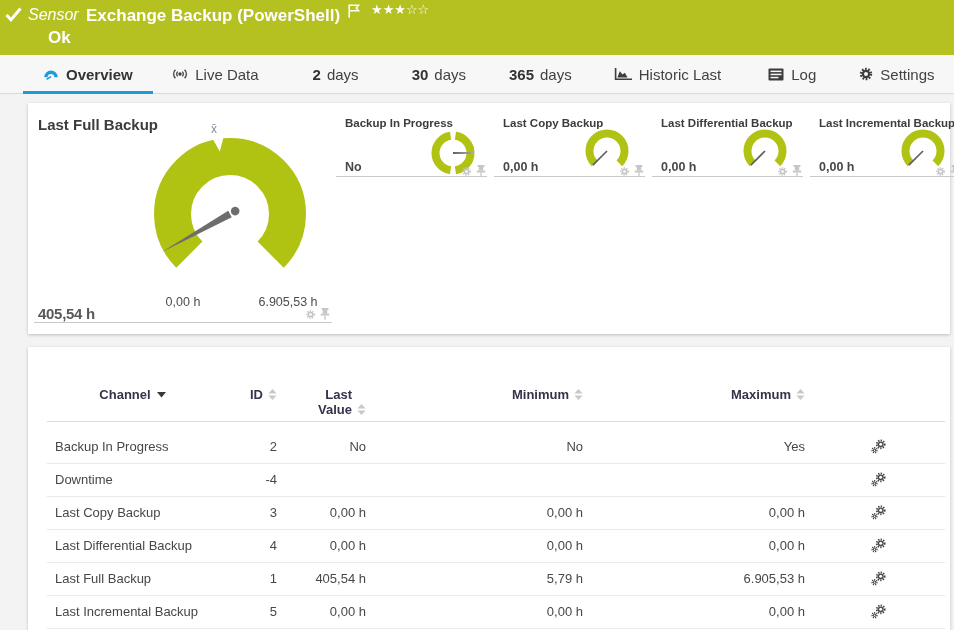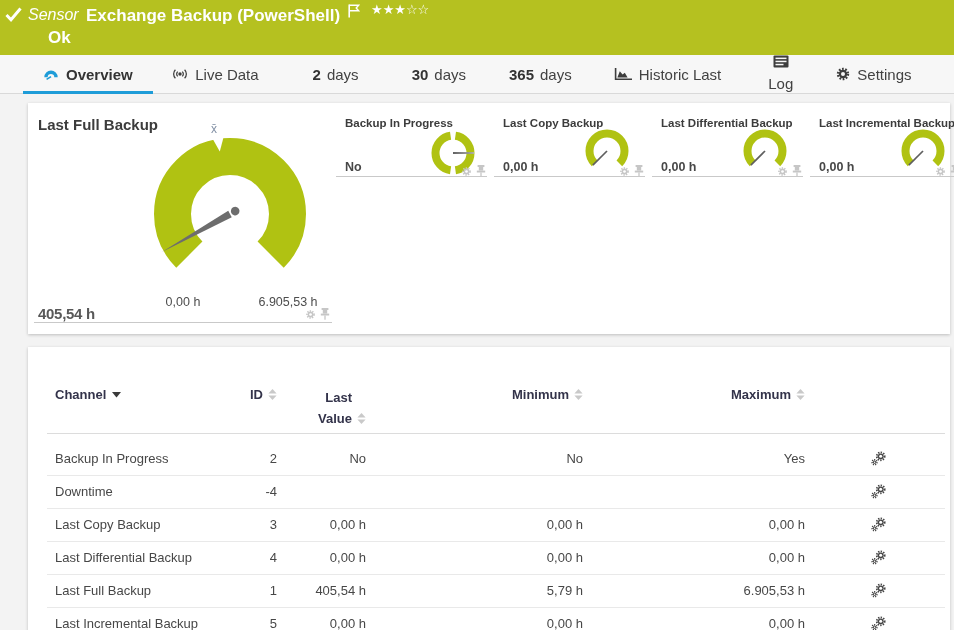--- a/index.html
+++ b/index.html
@@ -22,21 +22,21 @@
   .tab .ticon { display:inline-flex; align-items:center; }
   .tab.active { font-weight:700; color:#333; }
   .tab.active::after { content:""; position:absolute; left:0; right:0; bottom:-1px; height:3px; background:#1e9cd8; }
   .tab b { font-weight:700; color:#333; margin-right:6px; }
   .tab:nth-child(1) { padding:0 20px; }
   .tab:nth-child(2) { padding:0 10.5px; margin-left:9px; }
   .tab:nth-child(3) { padding:0 16.5px; margin-left:27px; }
   .tab:nth-child(4) { padding:0 16.5px; margin-left:20px; }
   .tab:nth-child(5) { padding:0 16.5px; margin-left:10px; }
   .tab:nth-child(6) { padding:0 12.5px; margin-left:13px; }
-  .tab:nth-child(7) { padding:0 12.5px; margin-left:22px;flex-direction:column; }
+  .tab:nth-child(7) { padding:0 12.5px; margin-left:22px; }
   .tab:nth-child(8) { padding:0 13.5px; margin-left:17px;justify-content:flex-end; }
 
   
   .card { position:absolute; left:28px; width:922px; background:#fff; box-shadow:0 1px 3px rgba(0,0,0,0.22); }
   .card.gauges { top:103px; height:231px; }
   .card.channels { top:347px; height:300px; }
 
   
   .bigcell { position:absolute; left:0; top:0; width:308px; height:231px; }
   .bigcell .gtitle { position:absolute; left:10px; top:13px; font-size:15px; font-weight:700; color:#3c3c3c; }
@@ -60,32 +60,32 @@
   .gcell .cline { position:absolute; left:0px; top:73px; width:151px; height:1px; background:#c9c9c9; }
 
   .cicons { display:flex; gap:4px; align-items:center; }
 
   
   .channels table { border-collapse:collapse; table-layout:fixed; margin:31px 0 0 19px; width:898px; font-size:13px; }
   .channels col.c1 { width:168px; } .channels col.c2 { width:67px; }
   .channels col.c3 { width:89px; }  .channels col.c4 { width:217px; }
   .channels col.c5 { width:222px; } .channels col.c6 { width:135px; }
   .channels th { font-weight:700; color:#33334a; text-align:right; vertical-align:top; padding:9px 5px 4px 0; line-height:15px; }
-  .channels th.left { text-align:left; padding-left:8px; }
+  .channels th.left { text-align:center; padding-left:8px; }
   .channels thead tr { border-bottom:1px solid #dcdcdc; }
   .channels tbody tr { border-bottom:1px solid #e9e9e9; }
   .channels td { color:#474747; text-align:right; padding:8.5px 5px 8.5px 0; height:15px; line-height:15px; }
   .channels tbody tr:first-child td { padding-top:17px; }
   .channels td.icon svg { display:block; }
   .channels td.left { text-align:left; padding-left:8px; }
   .channels td.icon { text-align:left; padding-left:61px; }
   .channels th .sort { margin-left:5px; vertical-align:-1px; }
   .channels th .sortdown { margin-left:6px; vertical-align:1px; }
   .channels th.wrap .hlabel { display:inline-block; width:44px; text-align:right; }
-  .channels th.wrap { line-height:21px; }
+  .channels th.wrap { line-height:15px; }
 </style>
 </head>
 <body>
 
 <svg width="0" height="0" style="position:absolute" aria-hidden="true">
   <defs>
     <linearGradient id="needlefade" x1="22" y1="22" x2="43" y2="22" gradientUnits="userSpaceOnUse">
       <stop offset="0" stop-color="#4f4f4f"></stop>
         <stop offset="1" stop-color="#b0b0b0"></stop>
     </linearGradient>

